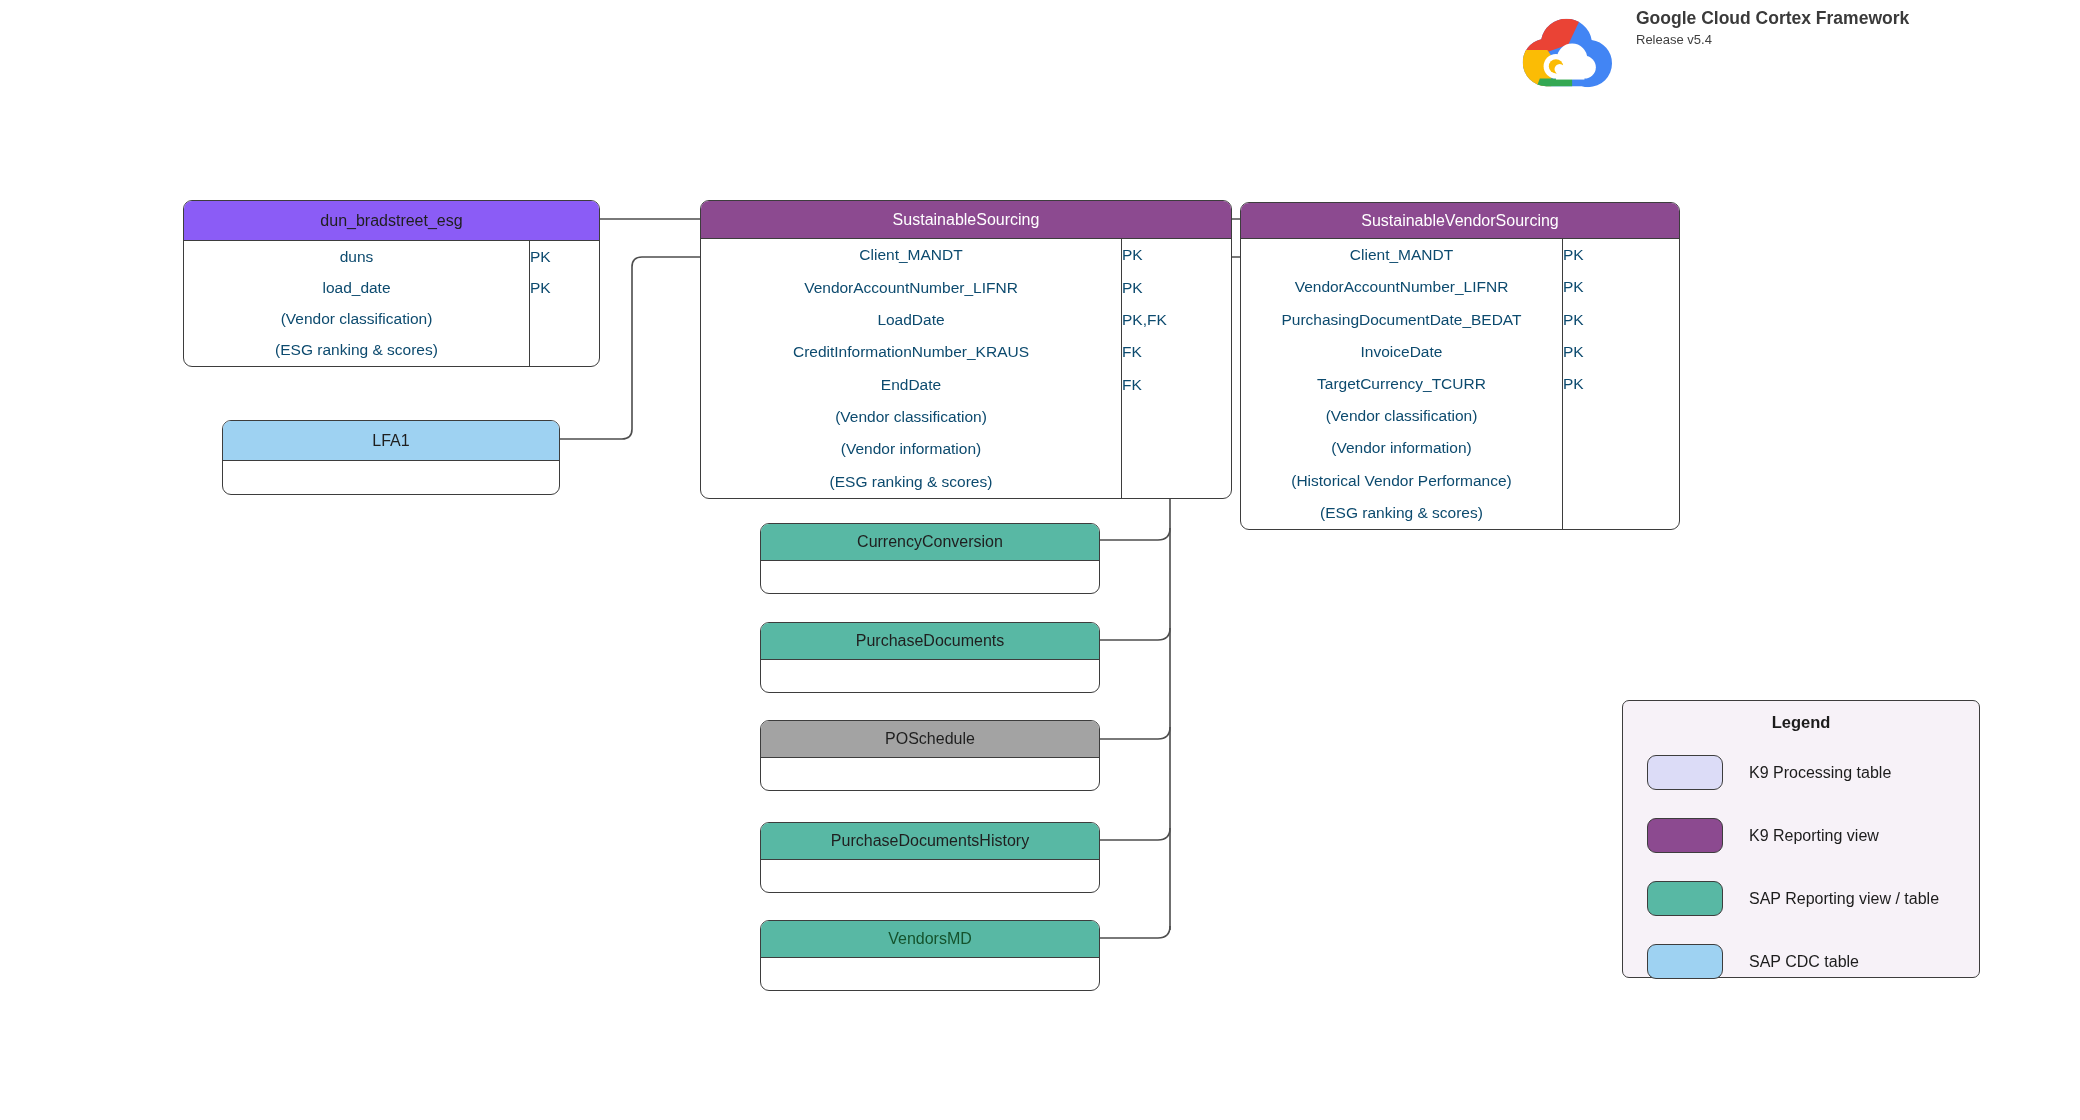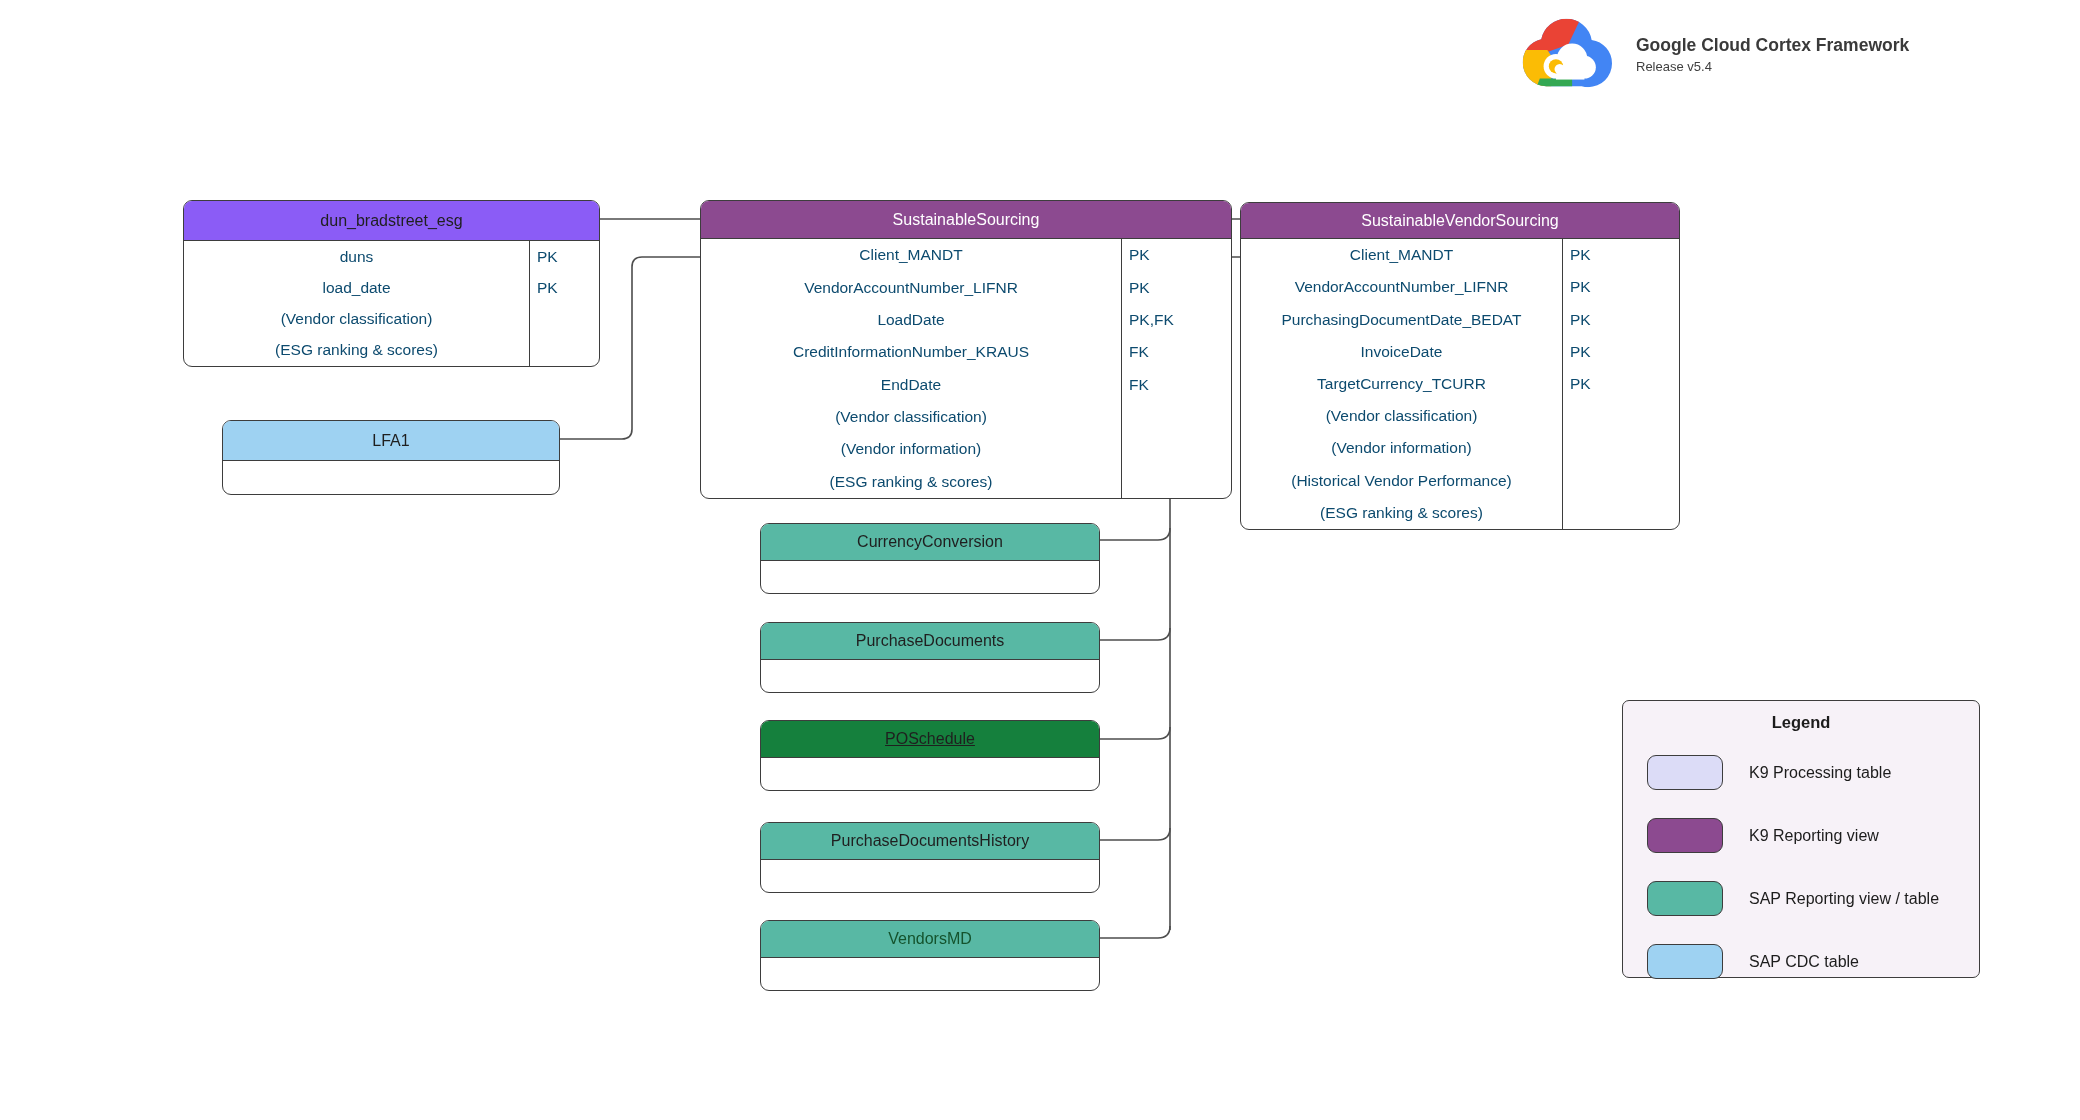--- a/index.html
+++ b/index.html
@@ -9,24 +9,24 @@
   #connector-layer path{fill:none;stroke:#4d4d4d;stroke-width:1.6px;}
 
   
   .etable{position:absolute;border:1.4px solid #3d3d3d;border-radius:9px;background:#ffffff;overflow:hidden;box-sizing:border-box;}
   .etable-header{display:flex;align-items:center;justify-content:center;font-size:16px;
                  border-bottom:1.4px solid #3d3d3d;box-sizing:border-box;}
   .etable-body{display:flex;flex-direction:column;}
   .etable-row{flex:1;display:flex;align-items:stretch;font-size:15.5px;color:#0c4a6e;}
   .cell-name{flex:1;display:flex;align-items:center;justify-content:center;text-align:center;}
   .cell-key{border-left:1.4px solid #3d3d3d;display:flex;align-items:center;
-            padding-left:7px;box-sizing:border-box;}
+            box-sizing:border-box;}
 
   
-  .brand{position:absolute;left:1517px;top:8px;display:flex;align-items:center;gap:24px;}
+  .brand{position:absolute;left:1517px;top:8px;display:flex;gap:24px;}
   .brand-text{display:flex;flex-direction:column;gap:3px;}
   .brand-title{font-size:17.5px;font-weight:bold;color:#3a3a3a;}
   .brand-release{font-size:13px;color:#3f3f3f;}
 
   
   .legend{position:absolute;left:1622px;top:700px;width:358px;height:278px;background:#f7f2f8;
           border:1.6px solid #3d3d3d;border-radius:7px;box-sizing:border-box;padding:12px 0 0 0;}
   .legend-title{text-align:center;font-weight:bold;font-size:16.5px;color:#1c1c1c;margin-bottom:9px;}
   .legend-row{display:flex;align-items:center;height:63px;padding-left:24px;}
   .legend-swatch{width:76px;height:35px;border:1.4px solid #3d3d3d;border-radius:9px;box-sizing:border-box;flex:0 0 auto;}
@@ -167,21 +167,21 @@
         </div>
         <div class="etable-body" style="height: 32px;"></div>
       </div>
       <div class="etable" style="left: 760px; top: 622px; width: 340px;">
         <div class="etable-header" style="height: 37px; background: rgb(88, 184, 164); color: rgb(31, 31, 31); text-align: right;">
           <span class="etable-title">PurchaseDocuments</span>
         </div>
         <div class="etable-body" style="height: 32px;"></div>
       </div>
       <div class="etable" style="left: 760px; top: 720px; width: 340px;">
-        <div class="etable-header" style="height: 37px; background: #15803d; color: rgb(31, 31, 31); text-decoration: underline;">
+        <div class="etable-header" style="height: 37px; background: #a3a3a3; color: rgb(31, 31, 31);">
           <span class="etable-title">POSchedule</span>
         </div>
         <div class="etable-body" style="height: 32px;"></div>
       </div>
       <div class="etable" style="left: 760px; top: 822px; width: 340px;">
         <div class="etable-header" style="height: 37px; background: rgb(88, 184, 164); color: rgb(31, 31, 31);">
           <span class="etable-title">PurchaseDocumentsHistory</span>
         </div>
         <div class="etable-body" style="height: 32px;"></div>
       </div>

